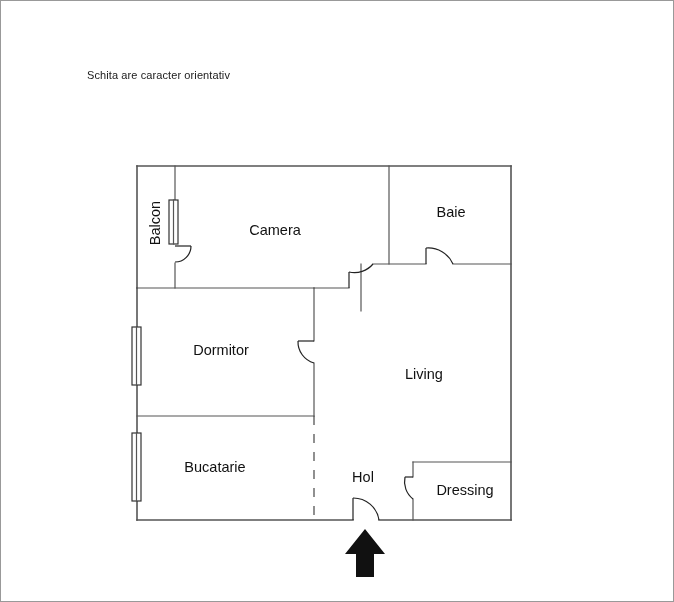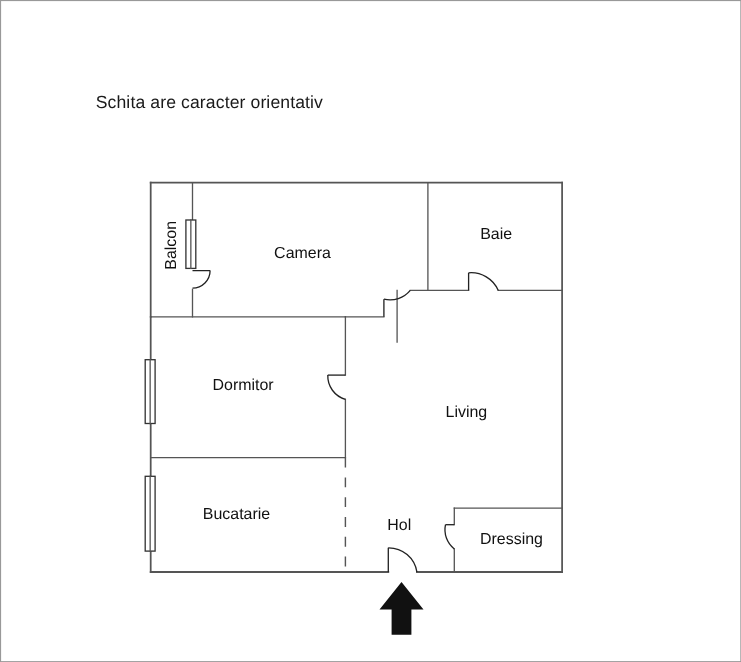--- a/index.html
+++ b/index.html
@@ -13,22 +13,22 @@
     height: 602px;
     background: #ffffff;
     border: 1px solid #999999;
     box-sizing: border-box;
     overflow: hidden;
     font-family: "Liberation Sans", sans-serif;
   }
   #plan-title {
     position: absolute;
     left: 86px;
-    top: 84px;
-    font-size: 16px;
+    top: 68px;
+    font-size: 11px;
     color: #1a1a1a;
     letter-spacing: 0.1px;
     white-space: nowrap;
   }
   #floorplan-svg {
     position: absolute;
     left: 0;
     top: 0;
   }
   .room-label {

